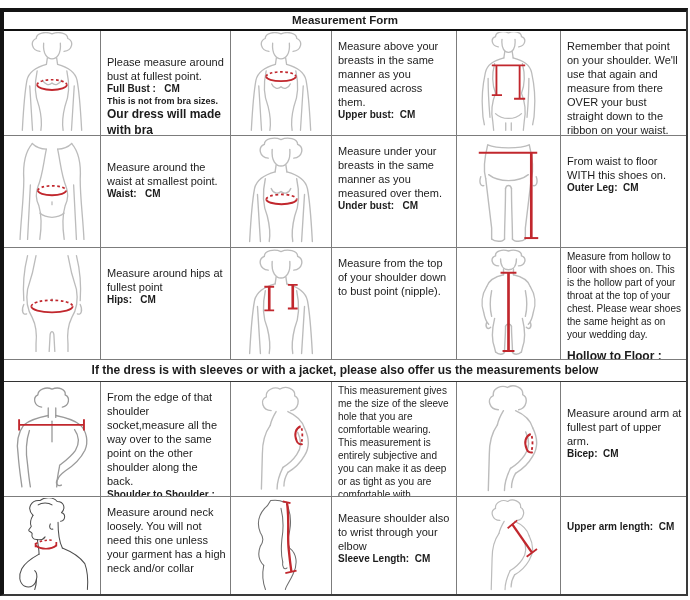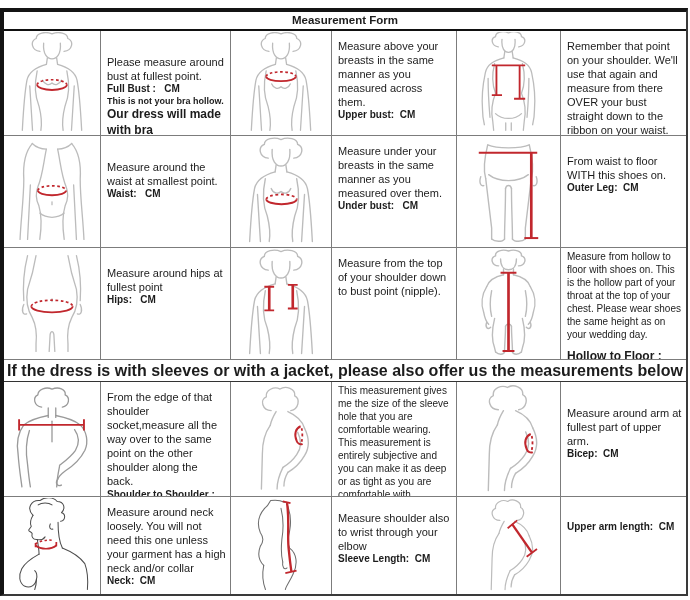--- a/index.html
+++ b/index.html
@@ -11,21 +11,21 @@
     background:#fff;
   }
   .header{
     height:17px;line-height:17px;text-align:center;font-weight:bold;font-size:11.5px;
     border-bottom:2px solid #111;
   }
   .row{display:grid;grid-template-columns:97px 130px 101px 125px 104px 125px;border-bottom:1px solid #7c7c7c;}
   .row.last{border-bottom:none;}
   .r1{height:104px}.r2{height:111px}.r3{height:111px}.r4{height:114px}.r5{height:97px}
   .banner{
-    height:21px;line-height:21px;text-align:center;font-weight:bold;font-size:16px;
+    height:21px;line-height:21px;text-align:center;font-weight:bold;font-size:12px;
     border-bottom:1px solid #333;
   }
   .cell{border-right:1px solid #7c7c7c;box-sizing:border-box;overflow:hidden;}
   .cell.endc{border-right:none;}
   .txt{padding:6px 4px 2px 6px;}
   .txt p{margin:0;}
   .body{font-size:11px;line-height:1.28;}
   .small .body{font-size:10px;line-height:1.3;}
   .label{font-weight:bold;font-size:10px;line-height:1.25;margin-top:11px;white-space:pre-wrap;}
   .small .label{margin-top:8px;font-size:12px;}
@@ -65,21 +65,21 @@
         <path d="M74,58 C73,76 72,92 71,106"></path>
         <path d="M66,42 C69,56 69,68 64,80 C61,92 61,100 62,106"></path>
         <path d="M40,52 C42,57 47,58 50,55 M50,55 C53,58 58,57 60,52"></path>
         <path class="rd" d="M34,57 A16,5.5 0 0 1 66,57"></path>
         <path class="r" d="M34,57 A16,5.5 0 0 0 66,57"></path>
       </svg>
     </div>
     <div class="cell txt pt20">
       <p class="body">Please measure around bust at fullest point.</p>
       <p class="label">Full Bust :   CM</p>
-      <p class="note">This is not your bra hollow.</p>
+      <p class="note">This is not from bra sizes.</p>
       <p class="note2">Our dress will made with bra</p>
     </div>
     <div class="cell figc">
       <svg class="fig" viewBox="0 0 100 110">
         <path d="M37,21 C28,20 26,10 33,7 C33,1 43,-1 50,2 C57,-1 67,1 67,7 C74,10 72,20 63,21"></path>
         <path d="M41,12 C40,24 45,29 50,29 C55,29 60,24 59,12"></path>
         <path d="M45,28 L44,35 M55,28 L56,35"></path>
         <path d="M44,35 C33,38 25,43 23,52 C20,68 19,88 18,106"></path>
         <path d="M26,58 C27,76 28,92 29,106"></path>
         <path d="M34,42 C31,56 31,68 36,80 C39,92 39,100 38,106"></path>
@@ -324,21 +324,20 @@
         <path d="M62,58 C72,62 82,68 88,76 C91,84 92,94 91,106"></path>
         <path d="M35,65 C26,70 18,76 15,82 C11,90 12,98 18,102 C25,105 31,101 32,94 C33,90 32,86 30,84"></path>
         <path d="M32,94 C32,99 31,103 30,106"></path>
         <path class="r" d="M31,55 C37,60 49,60 55,55"></path>
         <path class="rd" d="M31,53 C36,50 44,48 50,49"></path>
         <path class="r" d="M31,52 L31,57 M55,51 L55,56"></path>
       </svg>
     </div>
     <div class="cell txt pt4">
       <p class="body">Measure around neck loosely. You will not need this one unless your garment has a high neck and/or collar</p>
-      <p class="label">Neck:  CM</p>
     </div>
     <div class="cell figc">
       <svg class="fig dim" viewBox="0 0 100 110">
         <path d="M38,3 C36,7 34,10 31,12 M38,3 C44,2 50,3 54,5"></path>
         <path d="M31,12 C24,20 22,30 26,40 C30,46 30,50 26,56 C23,64 24,72 30,78"></path>
         <path d="M30,78 C28,88 29,98 32,106"></path>
         <path d="M56,5 C61,16 62,28 60,38 C58,46 57,52 60,58 C68,64 70,76 64,88 C60,97 56,102 55,106"></path>
         <path d="M50,12 C53,24 53,36 51,48 C50,58 50,66 52,74"></path>
         <path d="M52,74 C51,80 54,84 57,81"></path>
         <path class="r" d="M52,4 L61,6"></path>

